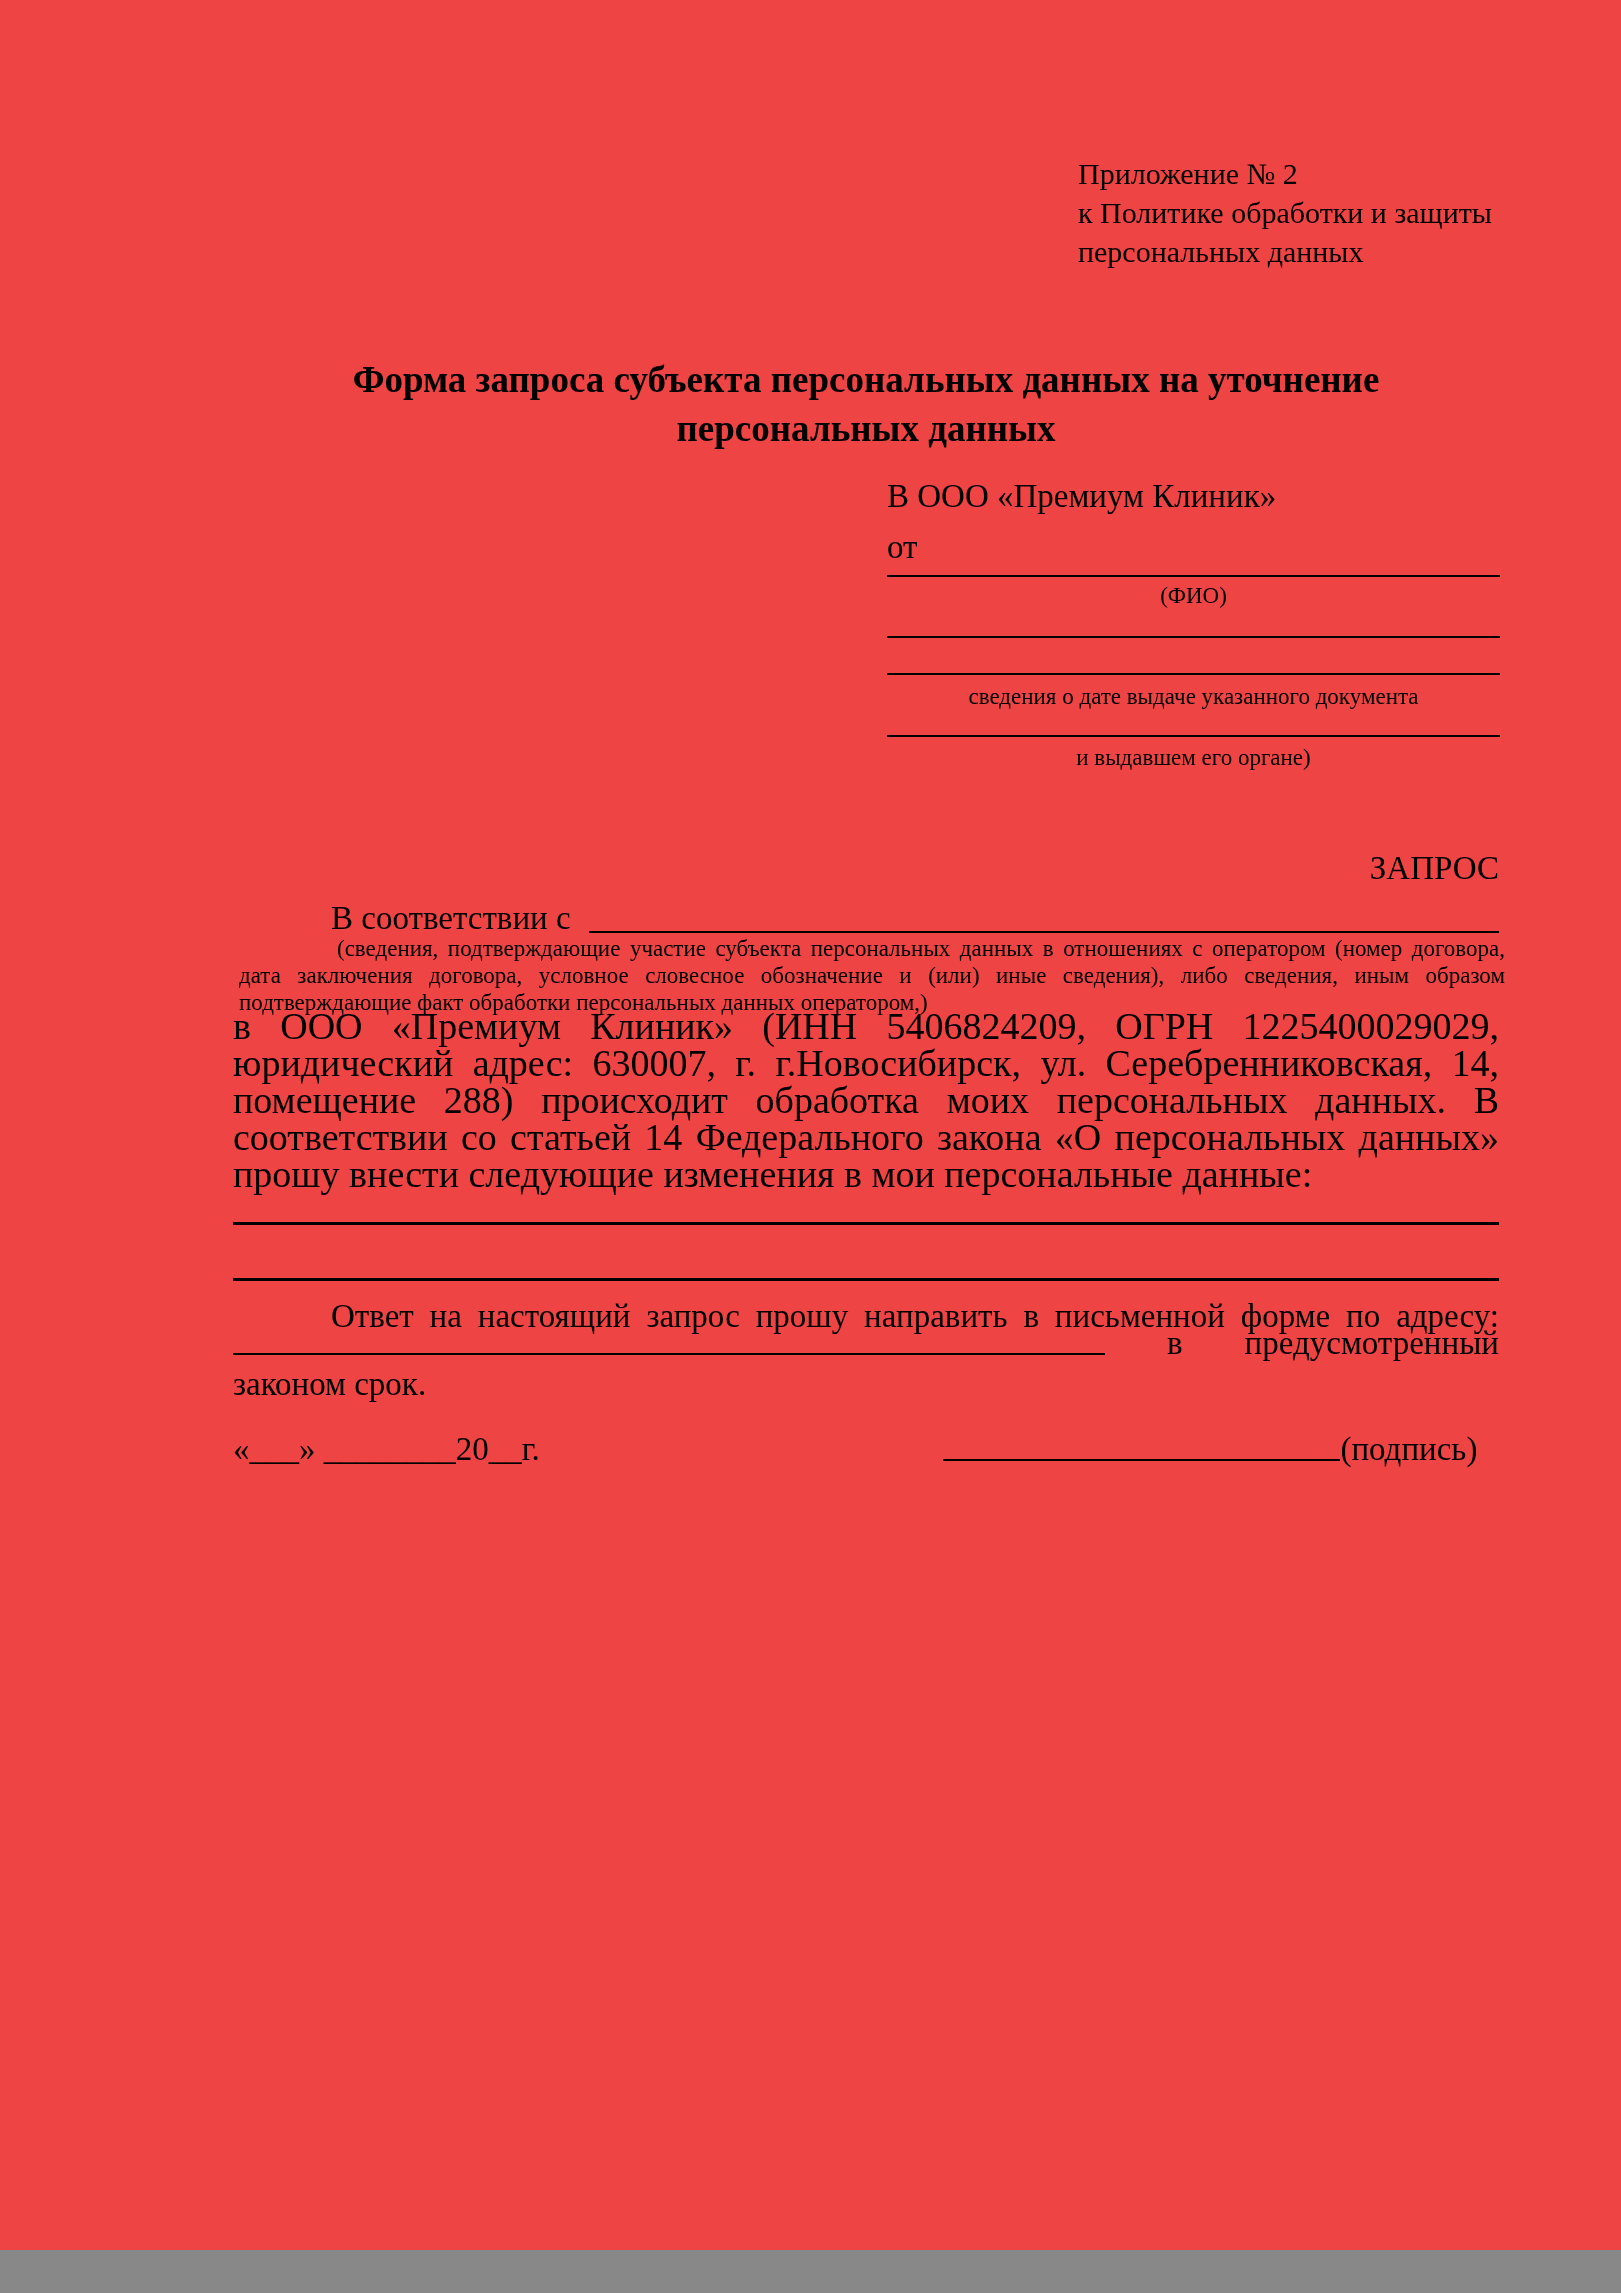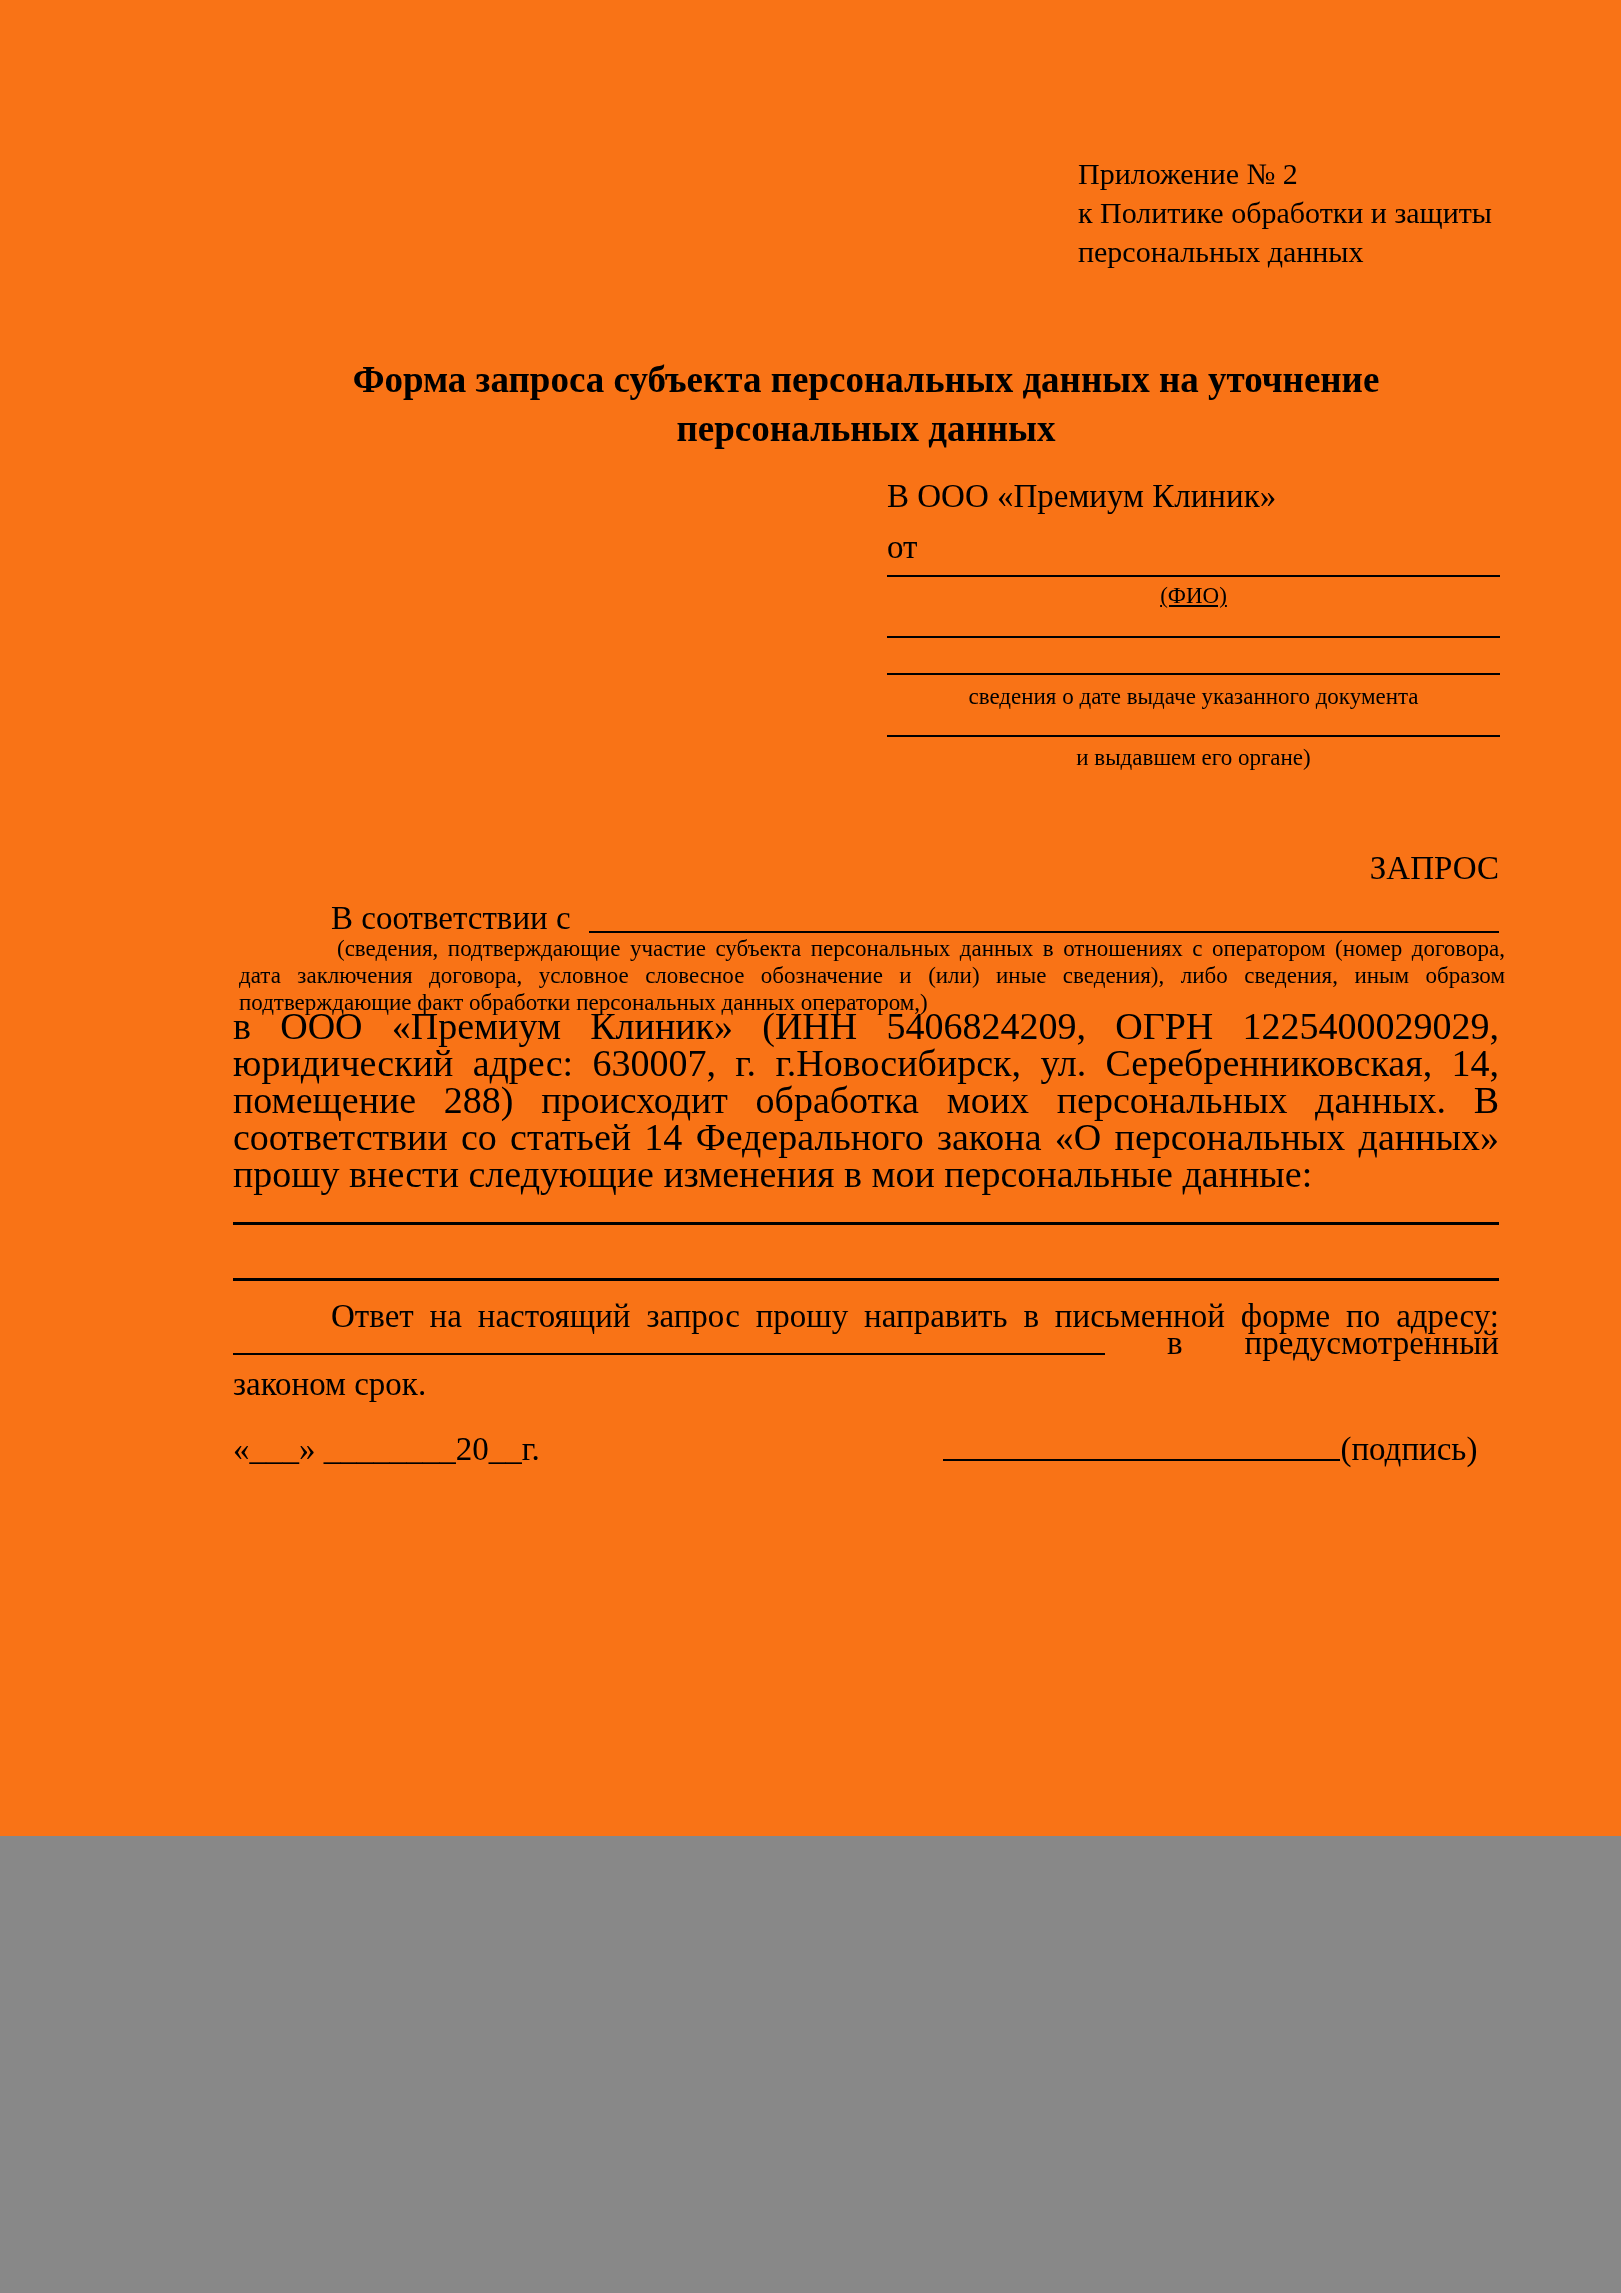--- a/index.html
+++ b/index.html
@@ -1,21 +1,21 @@
 <!DOCTYPE html>
 <html><head>
 <meta charset="utf-8">
 <style>
   html, body { margin: 0; padding: 0; background: #888; }
   .page {
     position: relative;
     width: 1621px;
-    height: 1836px;
+    height: 2250px;
     margin: 0 auto;
-    background: #f97316;
+    background: #ef4444;
     color: #000000;
     font-family: "Liberation Serif", "DejaVu Serif", serif;
     overflow: hidden;
   }
   .abs { position: absolute; }
 
   
   .appendix { left: 1078px; top: 154px; width: 451px; font-size: 30px; line-height: 39px; }
 
   
@@ -23,21 +23,21 @@
 
   
   .addressee { left: 887px; top: 478px; width: 613px; font-size: 33px; line-height: 37px; }
   .addr-from { margin-top: 13.7px; }
   .blank-line { height: 0; border-bottom: 2.9px solid #000; }
   .u1 { margin-top: 9.8px; }
   .u2 { margin-top: 26.5px; }
   .u3 { margin-top: 35px; }
   .u4 { margin-top: 24.5px; }
   .field-label { font-size: 23px; line-height: 26.5px; text-align: center; }
-  .l1 { margin-top: 5.9px; text-decoration: underline; }
+  .l1 { margin-top: 5.9px; }
   .l2 { margin-top: 6.9px; }
   .l3 { margin-top: 8.8px; }
   .l4 { margin-top: 7.8px; }
 
   
   .zapros { left: 233px; top: 849px; width: 1266px; text-align: right; font-size: 33px; line-height: 39px; }
   .intro-row { left: 233px; top: 900px; width: 1266px; display: flex; font-size: 33px; line-height: 37px; }
   .intro-text { margin-left: 98px; white-space: pre; }
   .fill-line { flex: 1; align-self: flex-end; height: 0; border-bottom: 2.9px solid #000; margin-bottom: 3.9px; margin-left: 9.8px; }
   .explanation { left: 239px; top: 935px; width: 1266px; font-size: 23px; line-height: 27px; text-align: justify; text-indent: 98px; }

